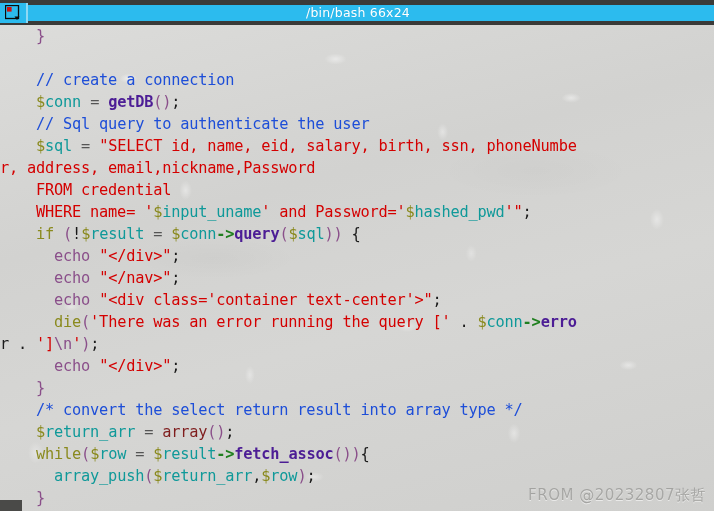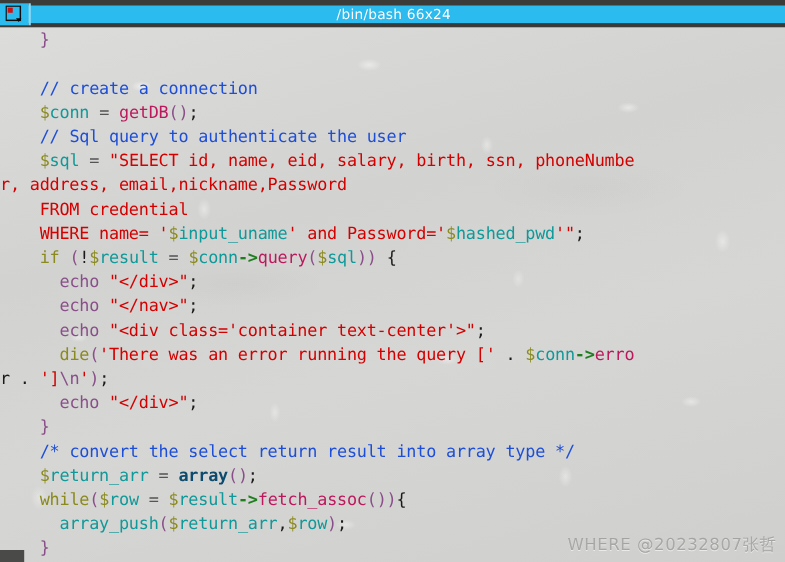--- a/index.html
+++ b/index.html
@@ -134,25 +134,25 @@
     overflow: visible;
   }
 
   
   .t-default { color: #1a1a1a; }
   .t-comment { color: #1d4ed8; }
   .t-string  { color: #d40000; }
   .t-var     { color: #0f9999; }
   .t-sigil   { color: #8a8a1e; }
   .t-kw      { color: #8a8a1e; margin-top: 43px; }
-  .t-func    { color: #be185d; font-weight: normal; }
+  .t-func    { color: #4c1d95; font-weight: bold; }
   .t-punct   { color: #8a4f8a; }
   .t-brace   { color: #8a4f8a; }
   .t-op      { color: #555555; }
-  .t-builtin { color: #0c4a6e; font-weight: bold; }
+  .t-builtin { color: #7f1d1d; }
   .t-arrow   { color: #1f7f1f; font-weight: bold; }
   .t-esc     { color: #8a4f8a; }
 
   
   .watermark {
     position: absolute;
     right: 8px;
     bottom: 6px;
     font-family: "DejaVu Sans", "Liberation Sans", sans-serif;
     font-size: 15px;
@@ -183,18 +183,18 @@
         </svg>
       </span>
     </div>
     <div class="titlebar-sep"></div>
     <div class="titlebar-title">/bin/bash 66x24</div>
   </div>
 
   <div class="term">
     <div class="term-bg"></div>
     <div class="code" id="code"><div class="line"><span class="t-default">    </span><span class="t-brace">}</span></div><div class="line"><span class="t-default"></span></div><div class="line"><span class="t-default">    </span><span class="t-comment">// create a connection</span></div><div class="line"><span class="t-default">    </span><span class="t-sigil">$</span><span class="t-var">conn</span><span class="t-default"> </span><span class="t-op">=</span><span class="t-default"> </span><span class="t-func">getDB</span><span class="t-punct">()</span><span class="t-default">;</span></div><div class="line"><span class="t-default">    </span><span class="t-comment">// Sql query to authenticate the user</span></div><div class="line"><span class="t-default">    </span><span class="t-sigil">$</span><span class="t-var">sql</span><span class="t-default"> </span><span class="t-op">=</span><span class="t-default"> </span><span class="t-string">"SELECT id, name, eid, salary, birth, ssn, phoneNumbe</span></div><div class="line"><span class="t-string">r, address, email,nickname,Password</span></div><div class="line"><span class="t-string">    FROM credential</span></div><div class="line"><span class="t-string">    WHERE name= '</span><span class="t-sigil">$</span><span class="t-var">input_uname</span><span class="t-string">' and Password='</span><span class="t-sigil">$</span><span class="t-var">hashed_pwd</span><span class="t-string">'"</span><span class="t-default">;</span></div><div class="line"><span class="t-default">    </span><span class="t-kw">if</span><span class="t-default"> </span><span class="t-punct">(</span><span class="t-default">!</span><span class="t-sigil">$</span><span class="t-var">result</span><span class="t-default"> </span><span class="t-op">=</span><span class="t-default"> </span><span class="t-sigil">$</span><span class="t-var">conn</span><span class="t-arrow">-&gt;</span><span class="t-func">query</span><span class="t-punct">(</span><span class="t-sigil">$</span><span class="t-var">sql</span><span class="t-punct">))</span><span class="t-default"> </span><span class="t-default">{</span></div><div class="line"><span class="t-default">      </span><span class="t-punct">echo</span><span class="t-default"> </span><span class="t-string">"&lt;/div&gt;"</span><span class="t-default">;</span></div><div class="line"><span class="t-default">      </span><span class="t-punct">echo</span><span class="t-default"> </span><span class="t-string">"&lt;/nav&gt;"</span><span class="t-default">;</span></div><div class="line"><span class="t-default">      </span><span class="t-punct">echo</span><span class="t-default"> </span><span class="t-string">"&lt;div class='container text-center'&gt;"</span><span class="t-default">;</span></div><div class="line"><span class="t-default">      </span><span class="t-kw">die</span><span class="t-punct">(</span><span class="t-string">'There was an error running the query ['</span><span class="t-default"> </span><span class="t-default">.</span><span class="t-default"> </span><span class="t-sigil">$</span><span class="t-var">conn</span><span class="t-arrow">-&gt;</span><span class="t-func">erro</span></div><div class="line"><span class="t-default">r </span><span class="t-default">.</span><span class="t-default"> </span><span class="t-string">']</span><span class="t-esc">\n</span><span class="t-string">'</span><span class="t-punct">)</span><span class="t-default">;</span></div><div class="line"><span class="t-default">      </span><span class="t-punct">echo</span><span class="t-default"> </span><span class="t-string">"&lt;/div&gt;"</span><span class="t-default">;</span></div><div class="line"><span class="t-default">    </span><span class="t-brace">}</span></div><div class="line"><span class="t-default">    </span><span class="t-comment">/* convert the select return result into array type */</span></div><div class="line"><span class="t-default">    </span><span class="t-sigil">$</span><span class="t-var">return_arr</span><span class="t-default"> </span><span class="t-op">=</span><span class="t-default"> </span><span class="t-builtin">array</span><span class="t-punct">()</span><span class="t-default">;</span></div><div class="line"><span class="t-default">    </span><span class="t-kw">while</span><span class="t-punct">(</span><span class="t-sigil">$</span><span class="t-var">row</span><span class="t-default"> </span><span class="t-op">=</span><span class="t-default"> </span><span class="t-sigil">$</span><span class="t-var">result</span><span class="t-arrow">-&gt;</span><span class="t-func">fetch_assoc</span><span class="t-punct">())</span><span class="t-default">{</span></div><div class="line"><span class="t-default">      </span><span class="t-var">array_push</span><span class="t-punct">(</span><span class="t-sigil">$</span><span class="t-var">return_arr</span><span class="t-default">,</span><span class="t-sigil">$</span><span class="t-var">row</span><span class="t-punct">)</span><span class="t-default">;</span></div><div class="line"><span class="t-default">    </span><span class="t-brace">}</span></div></div>
-    <div class="watermark">WHERE @20232807张哲</div>
+    <div class="watermark">FROM @20232807张哲</div>
   </div>
 
   <div class="desktop-bottom-chip"></div>
 
 </div>
 
 </body></html>

